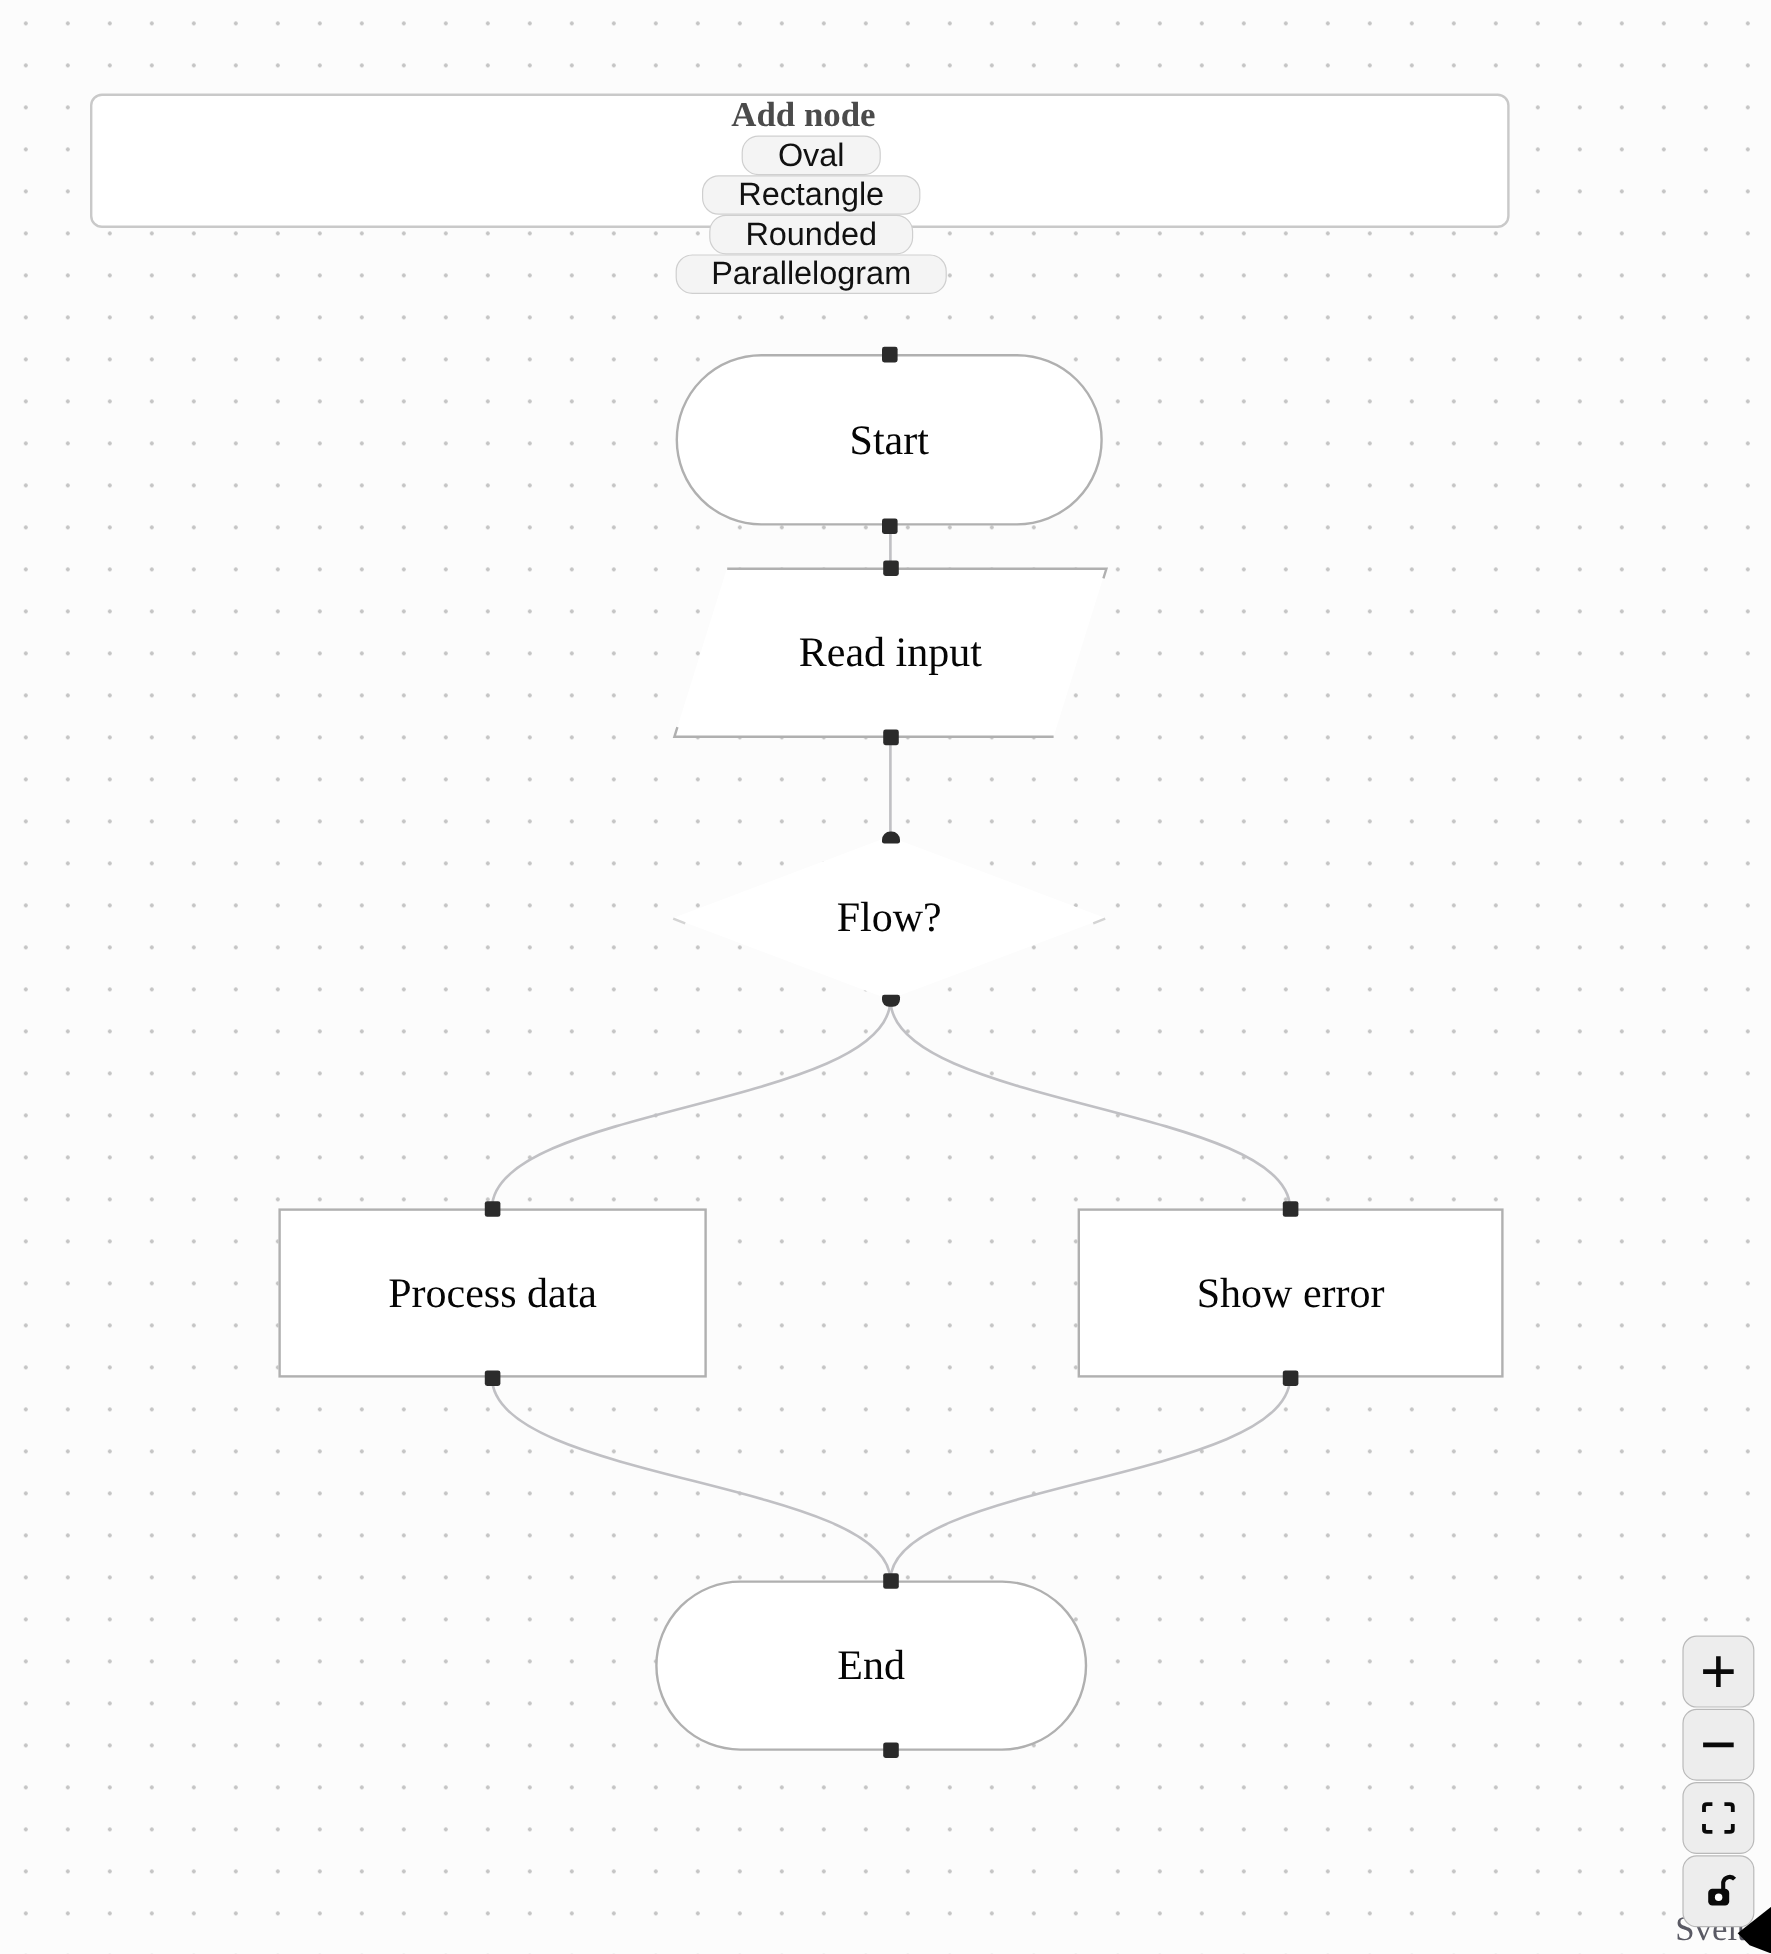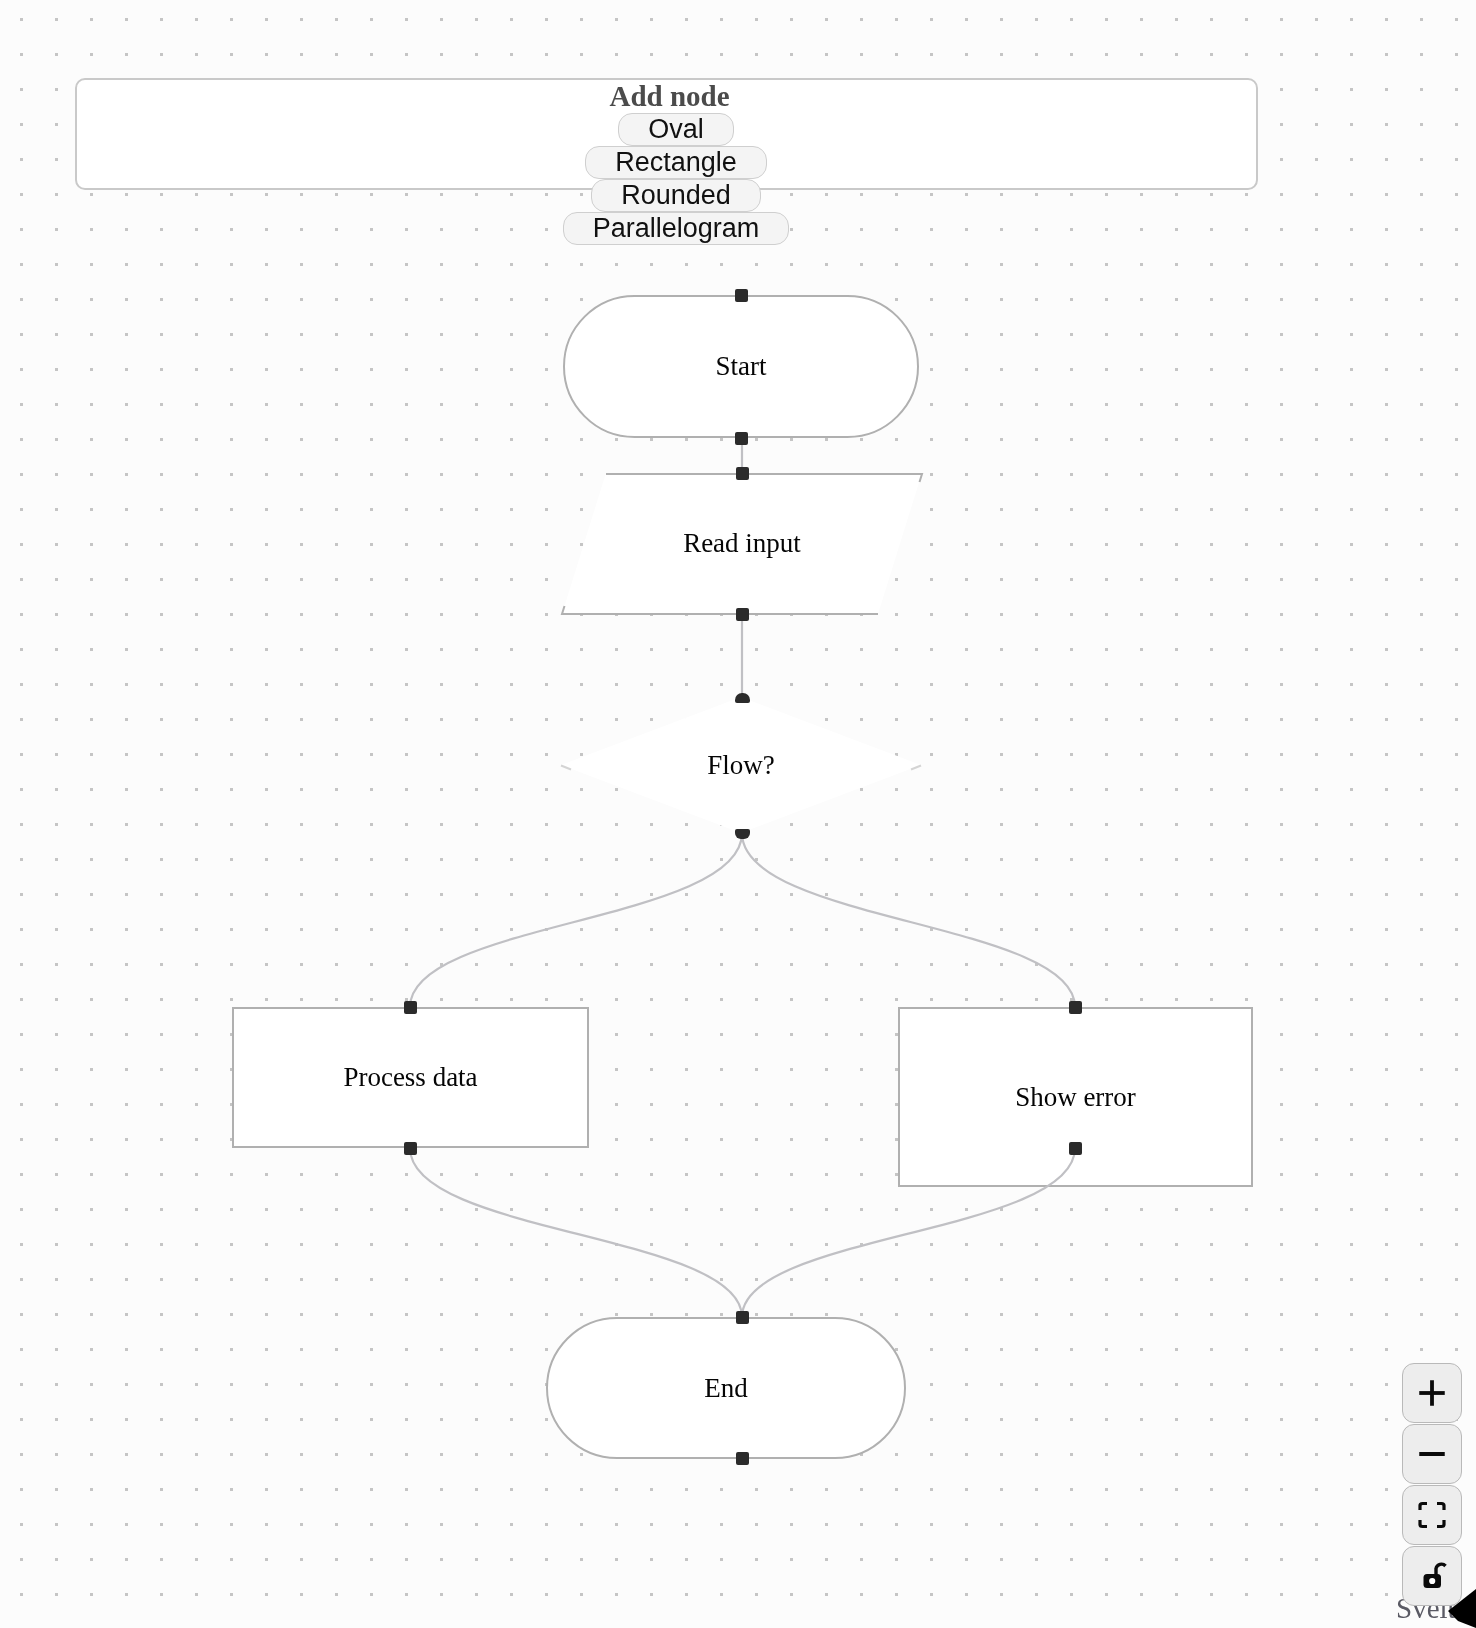--- a/index.html
+++ b/index.html
@@ -24,21 +24,21 @@
   }
   .palette-btn{
     height:62px;margin-right:19px;padding:0 29px;
     background:#f4f4f4;border:1.5px solid #cfcfcf;border-radius:14px;
     font-family:"Liberation Sans",sans-serif;font-size:27px;color:#111;
     display:flex;align-items:center;cursor:pointer;box-sizing:border-box;
   }
   
   .node{position:absolute;display:flex;align-items:center;justify-content:center;
     background:#ffffff;box-sizing:border-box;z-index:1;}
-  .node-label{font-size:27px;color:#050505;font-family:"Liberation Serif",serif;}
+  .node-label{font-size:35px;color:#050505;font-family:"Liberation Serif",serif;}
   .stadium{border:2px solid #b0b0b0;border-radius:75px;}
   .rect{border:2px solid #b0b0b0;}
   .clip-shape{border:none;align-items:center;}
   
   .edges-svg{position:absolute;left:0;top:0;z-index:2;pointer-events:none;}
   
   .handle{position:absolute;width:13px;height:13px;background:#2b2b2b;
     border-radius:2px;z-index:3;}
   .handle.dome-top{width:15px;height:10px;border-radius:7px 7px 2px 2px;}
   .handle.dome-bottom{width:15px;height:10px;border-radius:2px 2px 6px 6px;}
@@ -78,21 +78,21 @@
 
   <div class="node clip-shape" style="left:561px;top:697px;width:360px;height:136px;
               clip-path:polygon(50% 0%,100% 50%,50% 100%,0% 50%);">
     <span class="node-label">Flow?</span>
   </div>
 
   <div class="node rect" style="left:232px;top:1007px;width:357px;height:141px;">
     <span class="node-label">Process data</span>
   </div>
 
-  <div class="node rect" style="left:898px;top:1007px;width:355px;height:180px;">
+  <div class="node rect" style="left:898px;top:1007px;width:355px;height:141px;">
     <span class="node-label">Show error</span>
   </div>
 
   <div class="node stadium" style="left:546px;top:1317px;width:360px;height:142px;">
     <span class="node-label">End</span>
   </div>
 
   <svg class="edges-svg" width="1476" height="1628" viewBox="0 0 1476 1628">
     <g stroke="#c0c0c4" stroke-width="2.2" fill="none">
       <path d="M742 439 L742 474"></path>

